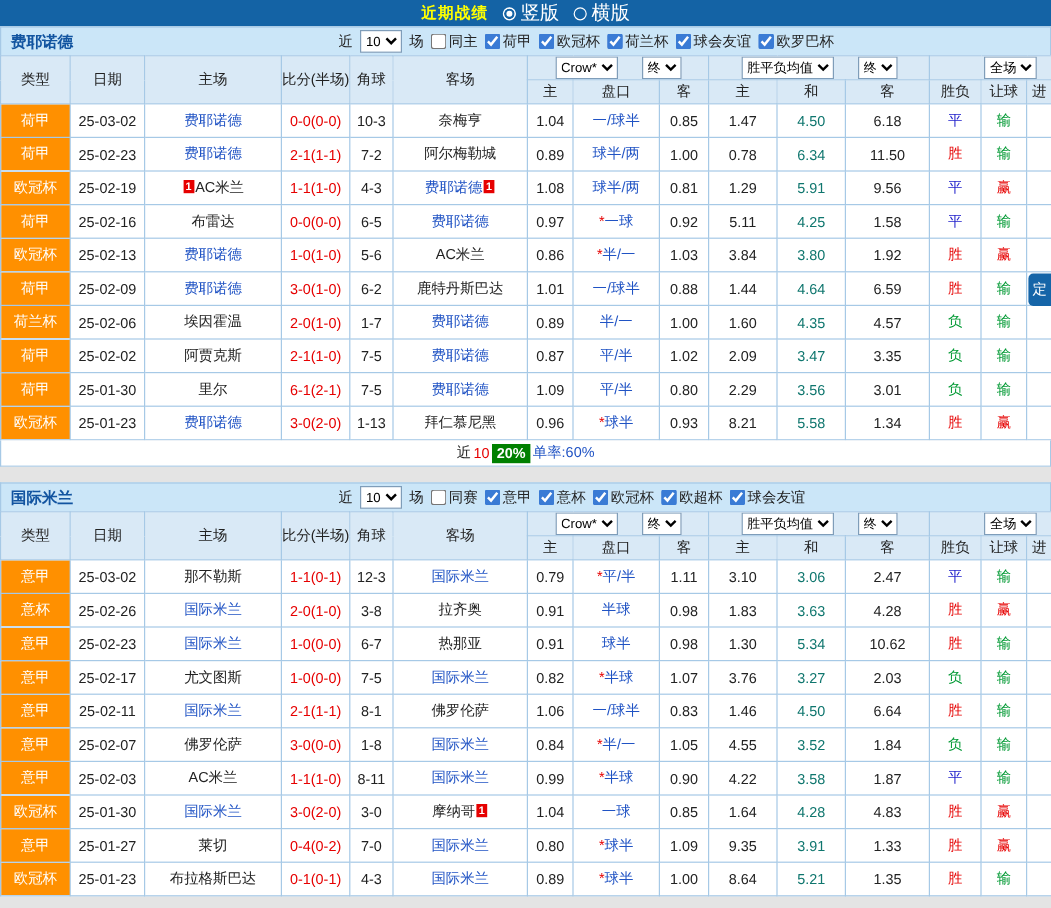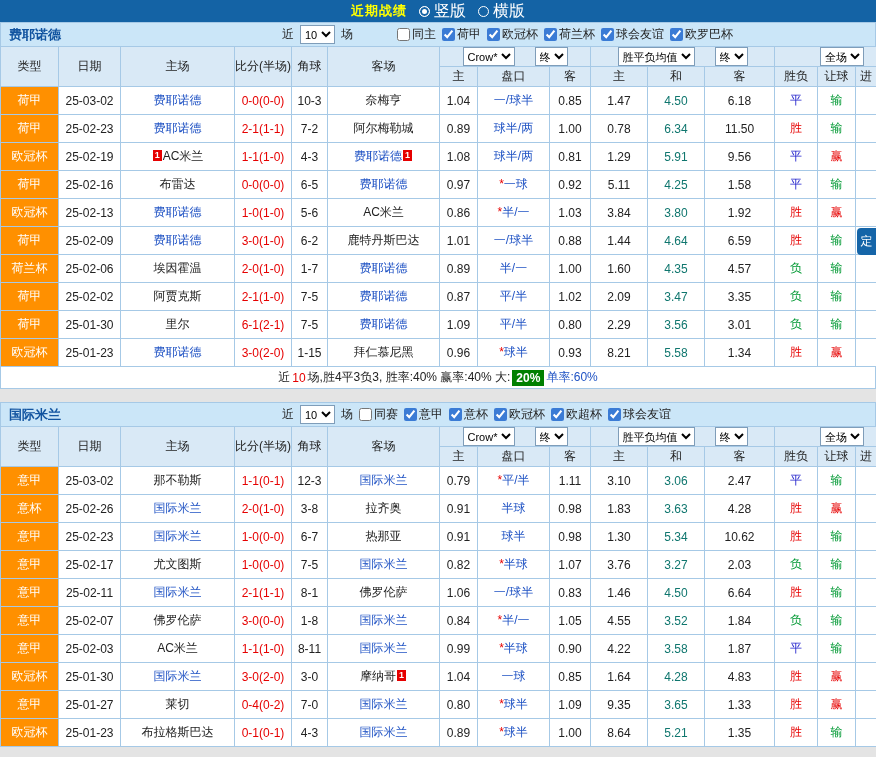--- a/index.html
+++ b/index.html
@@ -68,21 +68,21 @@
   </label>
 </div>
 
 <section>
   <div class="team-bar">
     <span class="team-name">费耶诺德</span>
     <div class="filters">
       <span class="txt">近</span>
       <select><option>10</option></select>
       <span class="txt">场</span>
-      <span style="display:inline-flex;gap:6px;align-items:center;margin-left:38px;">
+      <span style="display:inline-flex;gap:6px;align-items:center;">
           <label class="filter">
             <input type="checkbox" style="">
             <span>同主</span>
           </label>
           <label class="filter">
             <input type="checkbox" checked="" style="">
             <span>荷甲</span>
           </label>
           <label class="filter">
             <input type="checkbox" checked="" style="">
@@ -312,39 +312,38 @@
     <td>3.01</td>
     <td class="res-loss">负</td>
     <td class="res-loss">输</td>
     <td></td>
   </tr>
         <tr>
     <td class="type">欧冠杯</td>
     <td>25-01-23</td>
     <td><span class="subject">费耶诺德</span></td>
     <td class="score">3-0(2-0)</td>
-    <td>1-15</td>
+    <td>1-13</td>
     <td><span>拜仁慕尼黑</span></td>
     <td>0.96</td>
     <td class="handicap"><span class="star">*</span>球半</td>
     <td>0.93</td>
     <td>8.21</td>
     <td class="avg-draw">5.58</td>
     <td>1.34</td>
     <td class="res-win">胜</td>
     <td class="res-win">赢</td>
     <td></td>
   </tr>
       </tbody>
   </table>
 
   <div class="summary">
       <span>近</span>
       <span class="sum-red">10</span>
-      <span>场,胜4平3负3, 胜率:40% 赢率:40% 大: </span>
       <span class="sum-greenbox">20%</span>
       <span class="sum-blue"> 单率:60%</span>
     </div>
 </section>
 
 <div class="section-gap"></div>
 
 <section>
   <div class="team-bar">
     <span class="team-name">国际米兰</span>
@@ -578,21 +577,21 @@
     <td class="type">意甲</td>
     <td>25-01-27</td>
     <td><span>莱切</span></td>
     <td class="score">0-4(0-2)</td>
     <td>7-0</td>
     <td><span class="subject">国际米兰</span></td>
     <td>0.80</td>
     <td class="handicap"><span class="star">*</span>球半</td>
     <td>1.09</td>
     <td>9.35</td>
-    <td class="avg-draw">3.65</td>
+    <td class="avg-draw">3.91</td>
     <td>1.33</td>
     <td class="res-win">胜</td>
     <td class="res-win">赢</td>
     <td></td>
   </tr>
         <tr>
     <td class="type">欧冠杯</td>
     <td>25-01-23</td>
     <td><span>布拉格斯巴达</span></td>
     <td class="score">0-1(0-1)</td>

